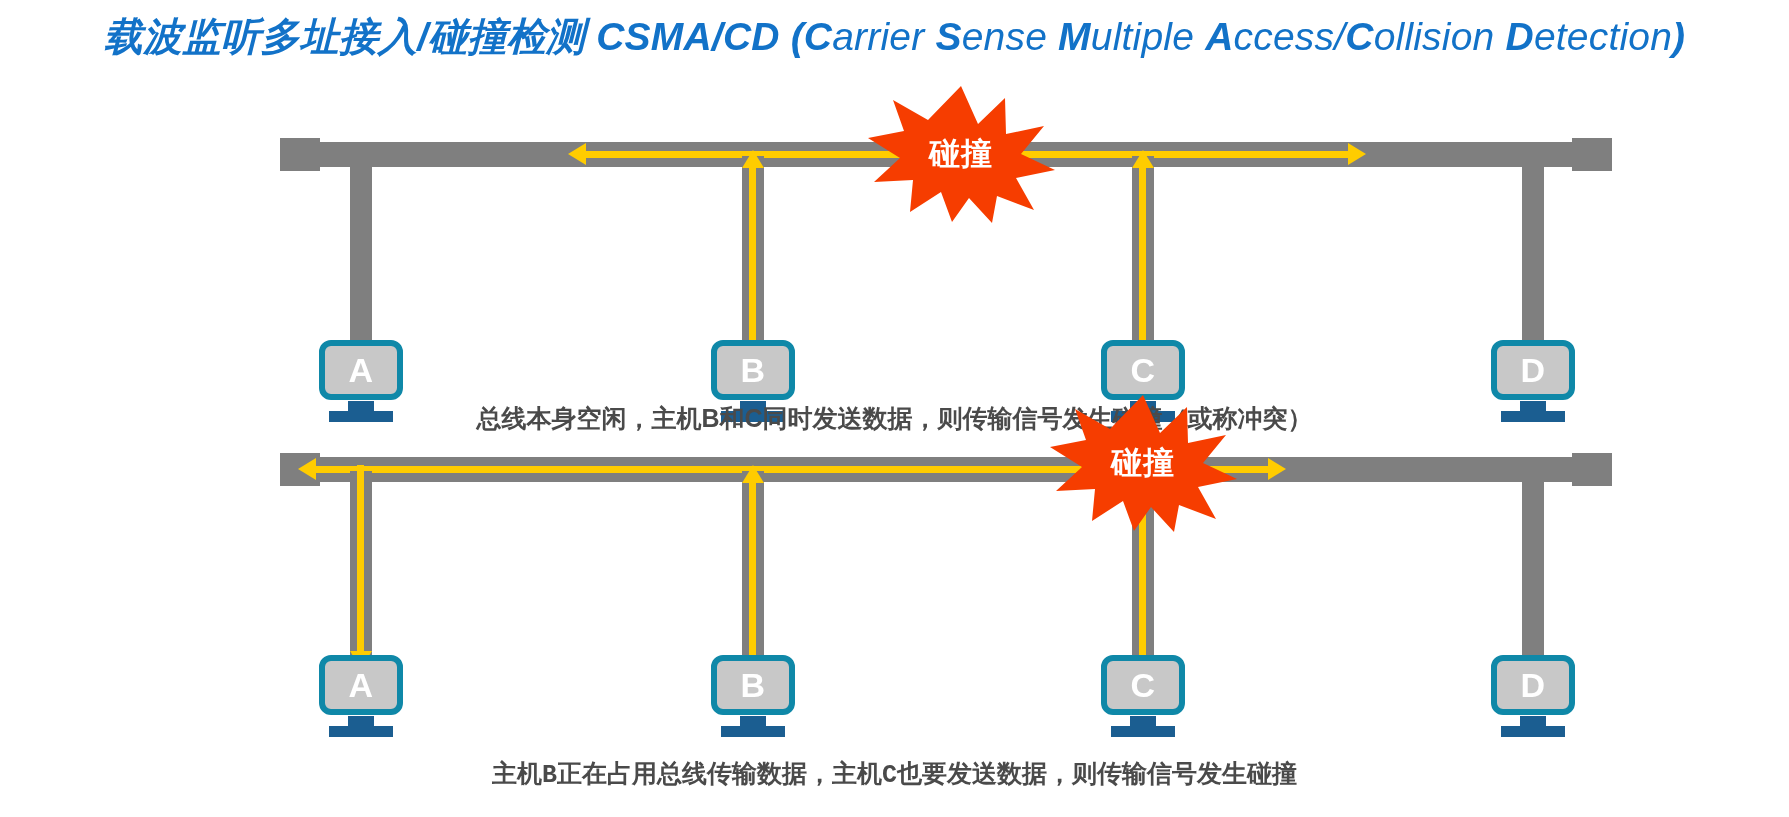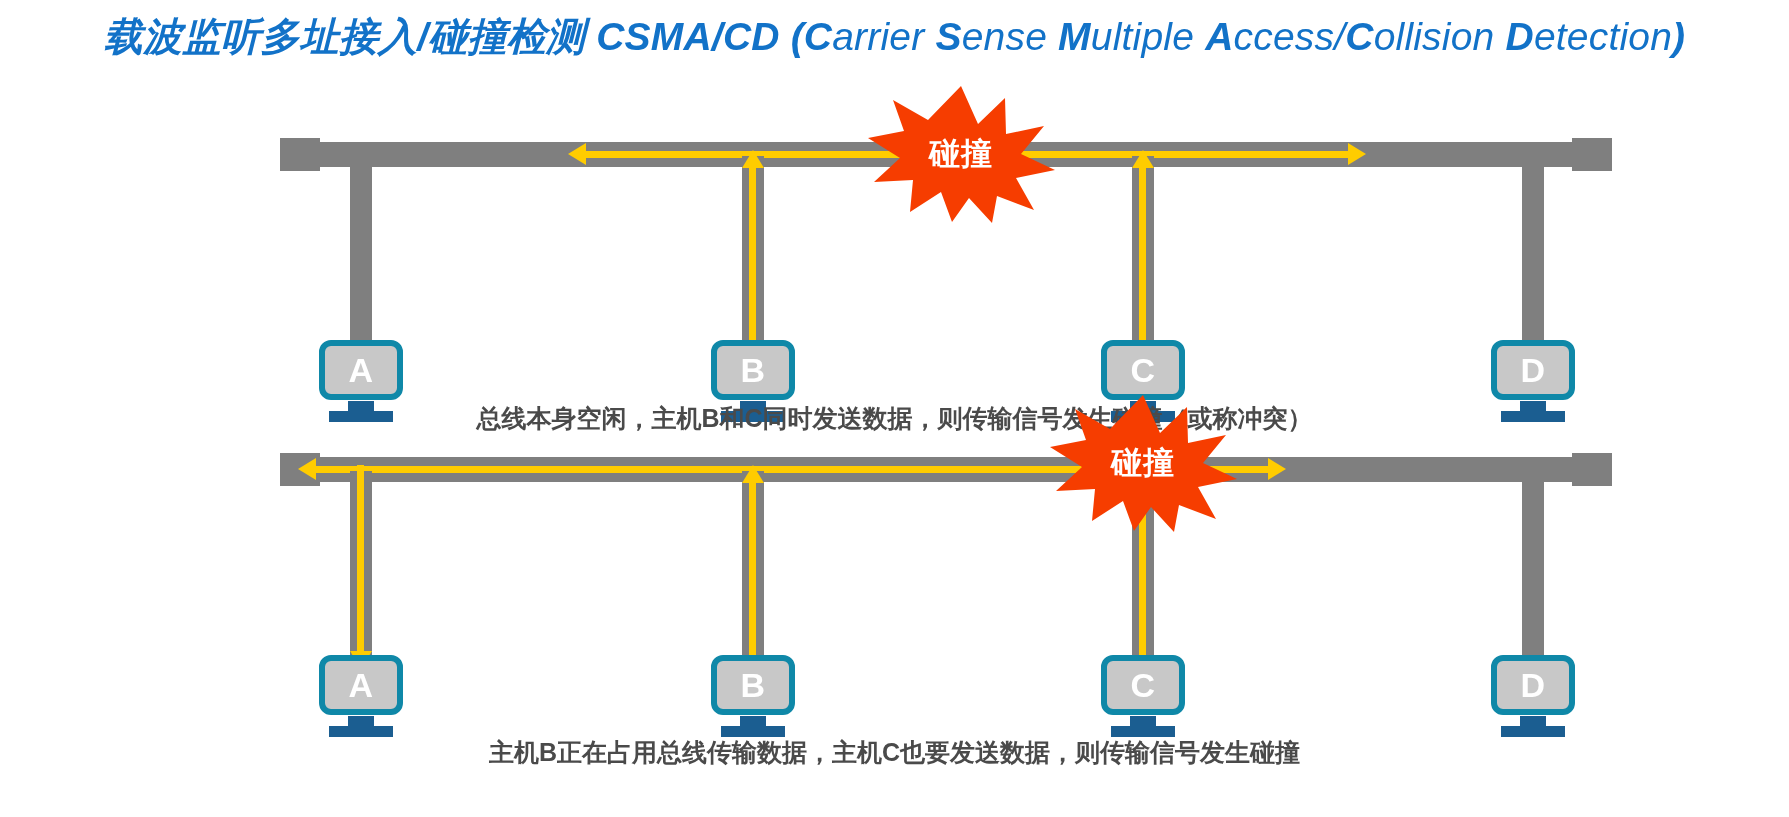--- a/index.html
+++ b/index.html
@@ -172,21 +172,21 @@
     left: 0;
     width: 1789px;
     text-align: center;
     color: #4A4A4A;
     font-size: 25px;
     font-weight: bold;
     line-height: 32px;
     white-space: nowrap;
   }
   #caption-1 { top: 402px; }
-  #caption-2 { top: 736px; }
+  #caption-2 { top: 760px; font-family: Liberation Mono, monospace; }
 </style>
 </head>
 <body>
 
 <div id="title">
   <span class="cn">载波监听多址接入/碰撞检测</span><span>&nbsp;</span><span class="abbr">CSMA/CD</span><span>&nbsp;</span><span class="paren">(</span><span class="cap">C</span><span class="rest">arrier </span><span class="cap">S</span><span class="rest">ense </span><span class="cap">M</span><span class="rest">ultiple </span><span class="cap">A</span><span class="rest">ccess/</span><span class="cap">C</span><span class="rest">ollision </span><span class="cap">D</span><span class="rest">etection</span><span class="paren">)</span>
 </div>
 
 <div class="diagram" id="diagram-1">
 

